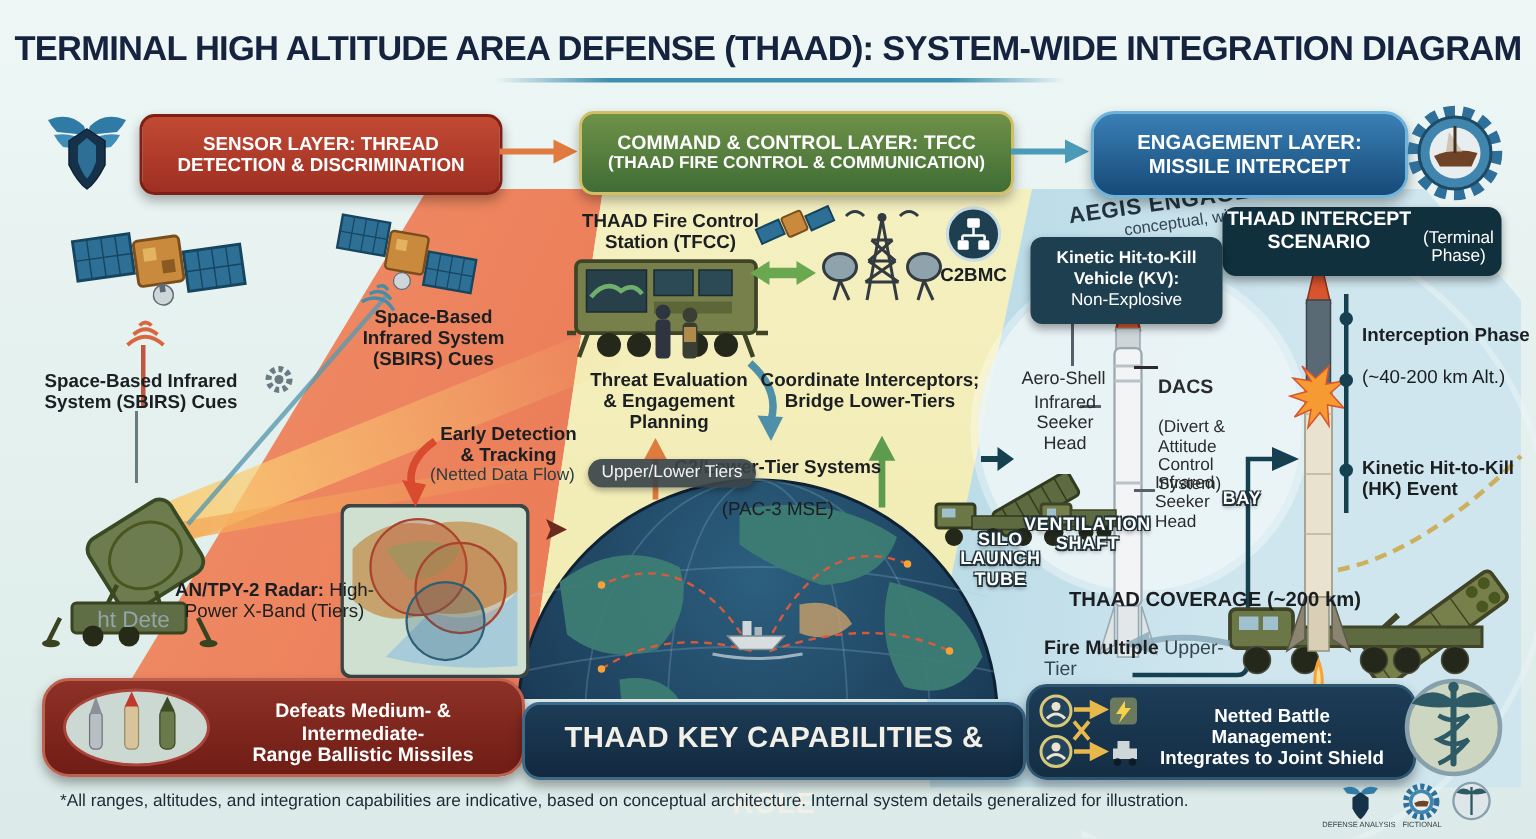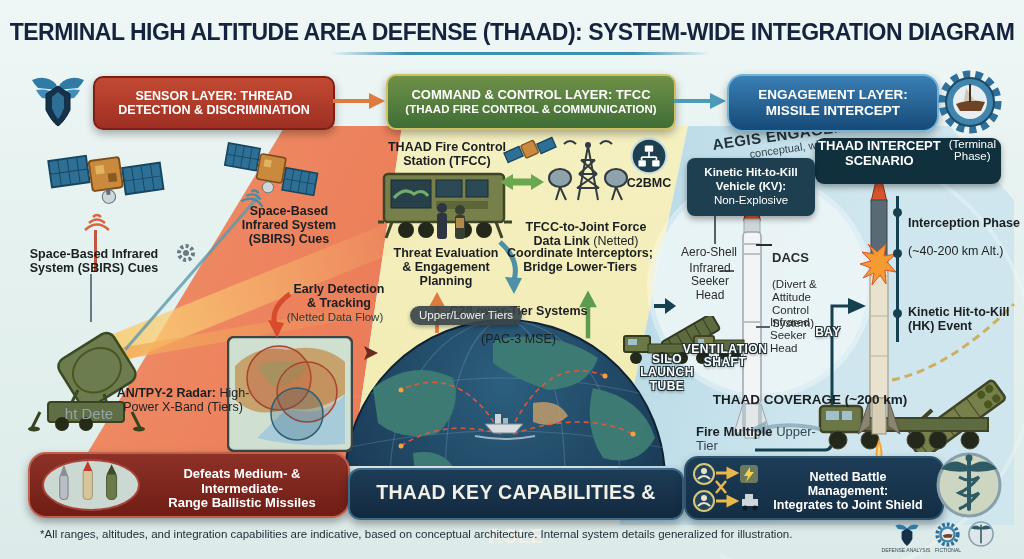--- a/index.html
+++ b/index.html
@@ -258,23 +258,20 @@
         <path d="M35 22 L51 36 M49 22 L33 36 M33 36 L53 50 M51 36 L31 50"></path>
       </g>
       <circle cx="42" cy="7" r="3" fill="#333b40"></circle>
       <path d="M30 6 q-6 -6 -12 0 M54 6 q6 -6 12 0" stroke="#333b40" stroke-width="2" fill="none"></path>
       <ellipse cx="14" cy="40" rx="11" ry="9" fill="#8fa3ad" stroke="#333b40" stroke-width="2"></ellipse>
       <path d="M14 49 L10 62 M14 49 L20 62" stroke="#333b40" stroke-width="2"></path>
       <ellipse cx="70" cy="40" rx="11" ry="9" fill="#8fa3ad" stroke="#333b40" stroke-width="2"></ellipse>
       <path d="M70 49 L66 62 M70 49 L76 62" stroke="#333b40" stroke-width="2"></path>
     </svg>
   </div>
-  <div class="lbl" style="left:516px;top:206px;width:140px;font-size:12.5px;">
-    <span>TFCC-to-Joint Force Data Link </span><span class="nrm">(Netted)</span>
-  </div>
   <div class="abs" style="left:630px;top:137px;z-index:5;">
     <svg width="38" height="38" viewBox="0 0 36 36">
       <circle cx="18" cy="18" r="16.5" fill="#1d3f4f" stroke="#c9dde4" stroke-width="2"></circle>
       <rect x="14" y="8" width="8" height="6" rx="1" fill="#fff"></rect>
       <path d="M18 14 V19 M11 19 H25 M11 19 V22 M25 19 V22" stroke="#fff" stroke-width="1.6" fill="none"></path>
       <rect x="8" y="22" width="7" height="6" rx="1" fill="#fff"></rect>
         <rect x="21" y="22" width="7" height="6" rx="1" fill="#fff"></rect>
     </svg>
   </div>
   <div class="lbl" style="left:618px;top:176px;width:62px;font-size:12.5px;">C2BMC</div>
@@ -288,21 +285,21 @@
         <path d="M11 37 L20 54 L28 38 Z" fill="#4f8fa8"></path>
       </svg>
   </div>
   <div class="lbl" style="left:506px;top:246px;width:148px;font-size:12.5px;">Coordinate Interceptors;
 Bridge Lower-Tiers</div>
 
   <div class="lbl" style="left:446px;top:290px;width:145px;font-size:12.5px;">
     <span style="white-space:nowrap;">C2/Lower-Tier Systems</span><br>
     <span class="nrm">(PAC-3 MSE)</span>
   </div>
-  <div class="abs" style="left:410px;top:306px;width:112px;height:19px;border-radius:10px;z-index:7;
+  <div class="abs" style="left:392px;top:306px;width:112px;height:19px;border-radius:10px;z-index:7;
               background:rgba(58,68,73,.92);box-shadow:0 2px 4px rgba(0,0,0,.3);">
     <div style="color:#f2f2f2;font-size:11.5px;text-align:center;line-height:19px;">Upper/Lower Tiers</div>
   </div>
   <div class="abs" style="left:428px;top:292px;z-index:5;">
     <svg width="18" height="42" viewBox="0 0 18 44">
         <rect x="7" y="13" width="4" height="30" fill="#e07b3f"></rect>
         <path d="M9 0 L17 15 H1 Z" fill="#e07b3f"></path>
       </svg>
   </div>
   <div class="abs" style="left:578px;top:290px;z-index:5;">
@@ -359,21 +356,21 @@
     </svg>
   </div>
 
   <div class="lbl" style="left:694px;top:122px;width:250px;font-size:15px;color:#22333d;letter-spacing:.5px;
               transform:rotate(-8deg);z-index:4;white-space:nowrap;">AEGIS ENGAGEMENT ZONE</div>
   <div class="lbl nrm" style="left:712px;top:142px;width:160px;font-size:11px;color:#33454f;transform:rotate(-8deg);z-index:4;">conceptual, wider</div>
 
   <div class="box" style="left:815px;top:138px;width:186px;height:46px;background:#10303d;border-radius:9px;
               display:flex;flex-direction:row;justify-content:center;">
     <span style="font-weight:bold;font-size:13px;">THAAD INTERCEPT SCENARIO</span>
-    <span style="font-size:11.5px;">(Terminal Phase)</span>
+    <span style="font-size:11.5px;margin-top:15px;">(Terminal Phase)</span>
   </div>
 
   <div class="box" style="left:687px;top:158px;width:128px;height:58px;font-size:11.5px;line-height:1.2;
               display:flex;flex-direction:column;justify-content:center;">
     <span style="font-weight:bold;white-space:pre-line;">Kinetic Hit-to-Kill
 Vehicle (KV):</span>
     <span>Non-Explosive</span>
   </div>
 
   <div class="abs" style="left:731px;top:182px;z-index:4;">

